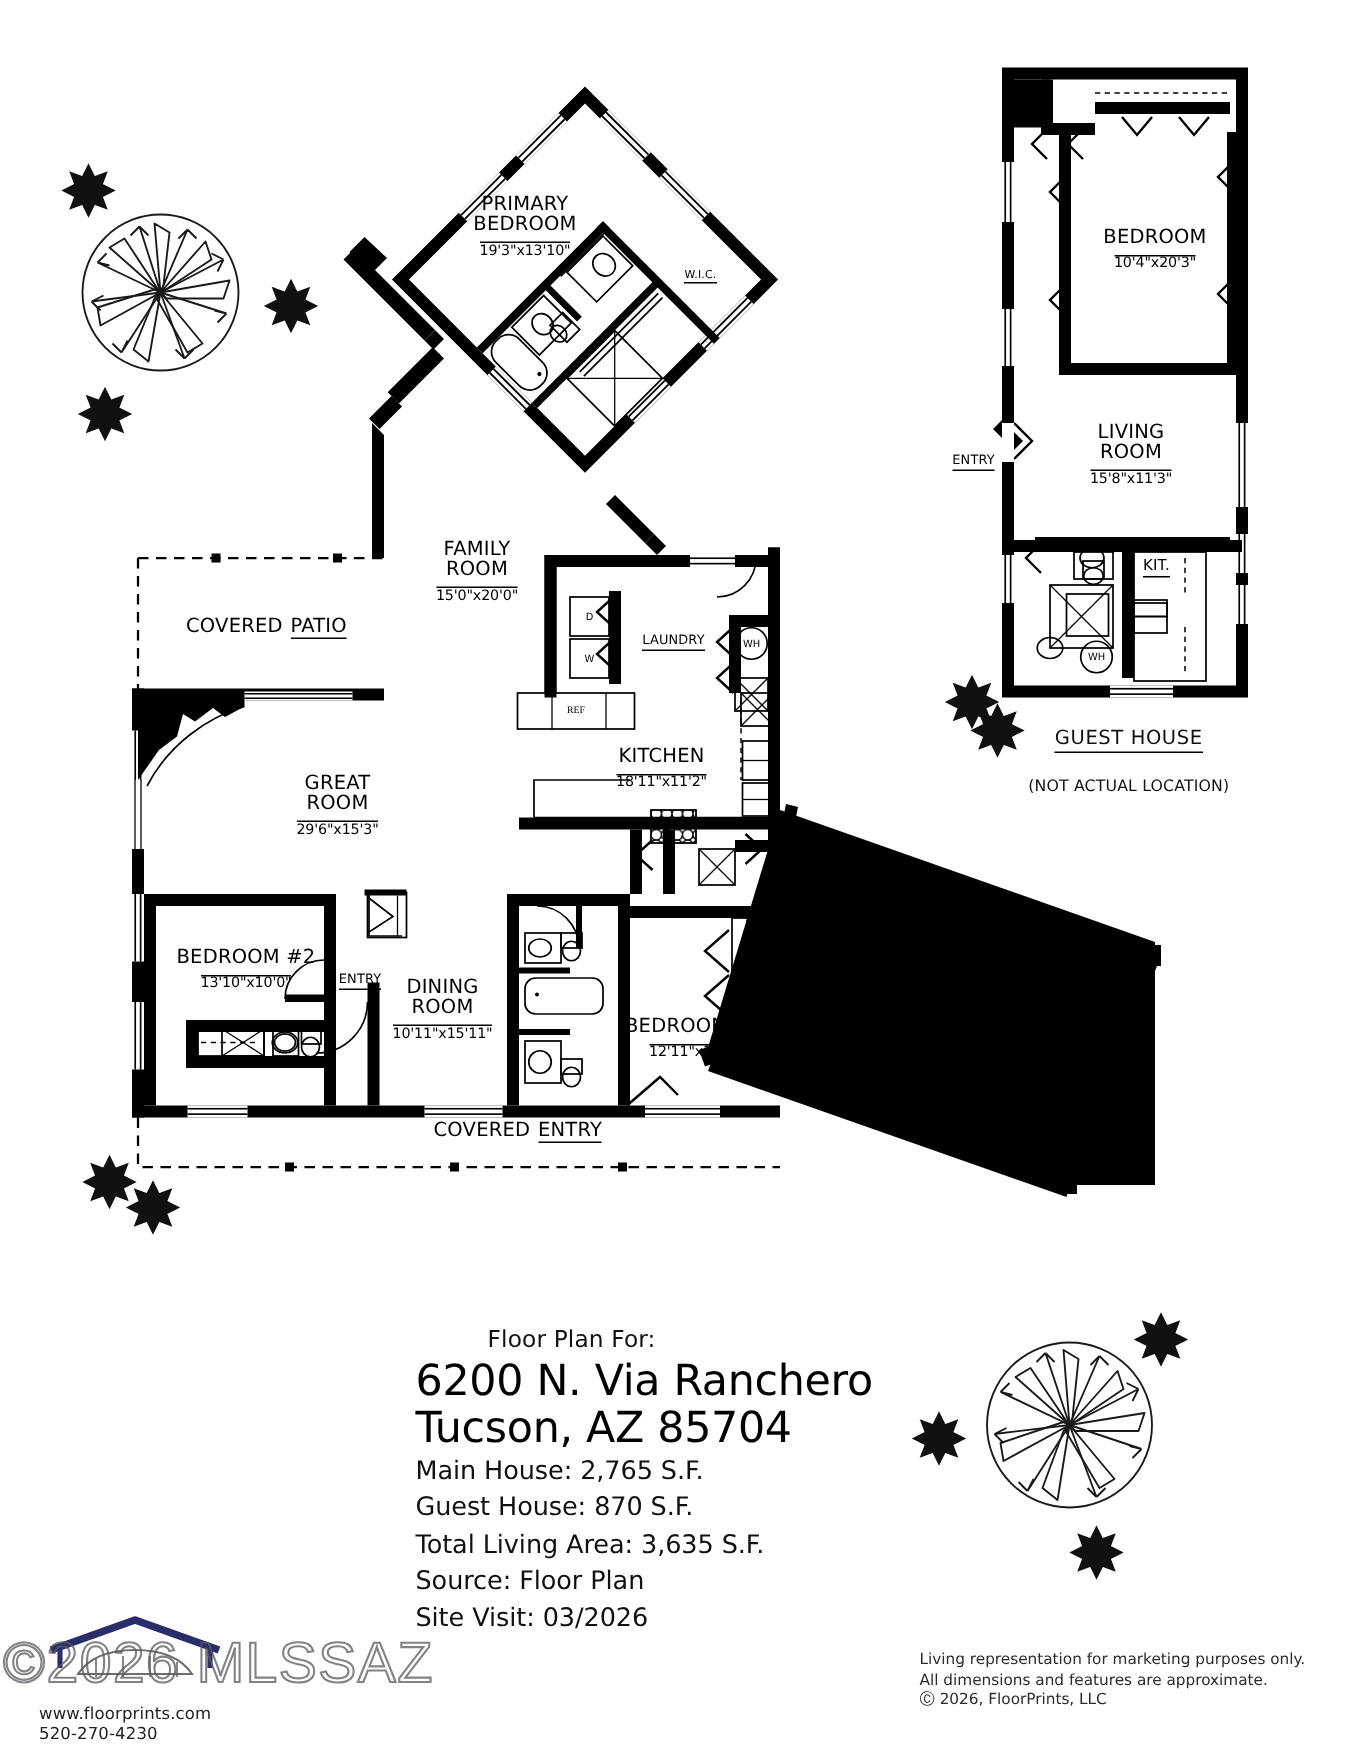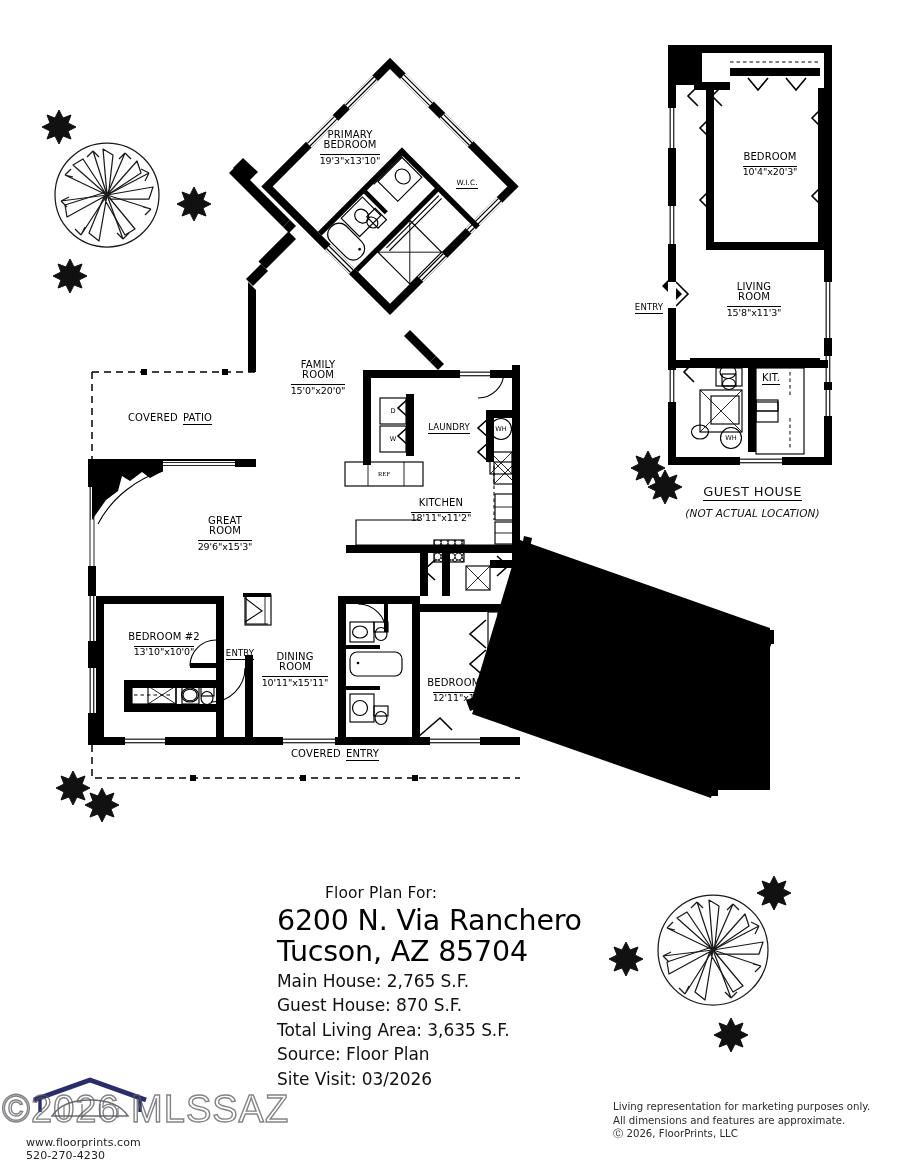--- a/index.html
+++ b/index.html
@@ -10,21 +10,21 @@
     color:#111111;
   }
   #plan-canvas{position:absolute;left:0;top:0;width:900px;height:1165px;}
 
   
   .room-label{
     position:absolute;text-align:center;line-height:1.03;
     font-family:"DejaVu Sans","Liberation Sans",sans-serif;
     color:#000;white-space:nowrap;
   }
-  .room-label .rn{display:block;font-size:10px;letter-spacing:.15px;font-weight:400;}
+  .room-label .rn{display:block;font-size:13px;letter-spacing:.15px;font-weight:400;}
   .room-label .rd{
     display:inline-block;font-size:9.5px;letter-spacing:-.1px;
     border-top:1.1px solid #000;padding-top:.5px;margin-top:.5px;
   }
   .room-label.nodim .rn{border-bottom:1.1px solid #000;padding-bottom:1px;display:inline-block;}
 
   .mini-label{
     position:absolute;font-size:7.3px;text-align:center;color:#000;
     letter-spacing:.1px;white-space:nowrap;
   }
@@ -35,21 +35,21 @@
   
   #title-block{position:absolute;left:277px;top:884px;width:330px;}
   #title-block .tline-small{font-size:15.5px;letter-spacing:.1px;margin-bottom:4px;color:#111;margin-left:48px;}
   #title-block .addr{font-size:28.5px;line-height:1.08;letter-spacing:-.2px;color:#000;}
   #title-block .info{font-size:17px;line-height:1.33;letter-spacing:-.05px;color:#111;margin-top:2px;}
 
   
   #gh-caption{position:absolute;left:640px;top:481px;width:225px;text-align:center;}
   #gh-caption .ghtitle{font-size:13px;letter-spacing:.4px;display:inline-block;
      border-bottom:1.3px solid #000;padding-bottom:1px;}
-  #gh-caption .ghsub{font-size:10.5px;letter-spacing:.1px;margin-top:6px;font-style:italic;}
+  #gh-caption .ghsub{font-size:10.5px;letter-spacing:.1px;margin-top:16px;}
 
   
   #logo-block{position:absolute;left:26px;top:1075px;width:230px;}
   #logo-block .url{font-size:11px;color:#222;margin-top:15px;letter-spacing:.1px;}
   #logo-block .tel{font-size:11px;color:#222;letter-spacing:.1px;}
   #disclaimer{position:absolute;left:613px;top:1100px;width:270px;
     font-size:10.2px;line-height:1.33;color:#2b2b2b;}
   #watermark{
     position:absolute;left:2px;top:1088px;font-size:38px;letter-spacing:1px;
     font-family:"Liberation Sans",sans-serif;font-weight:400;

